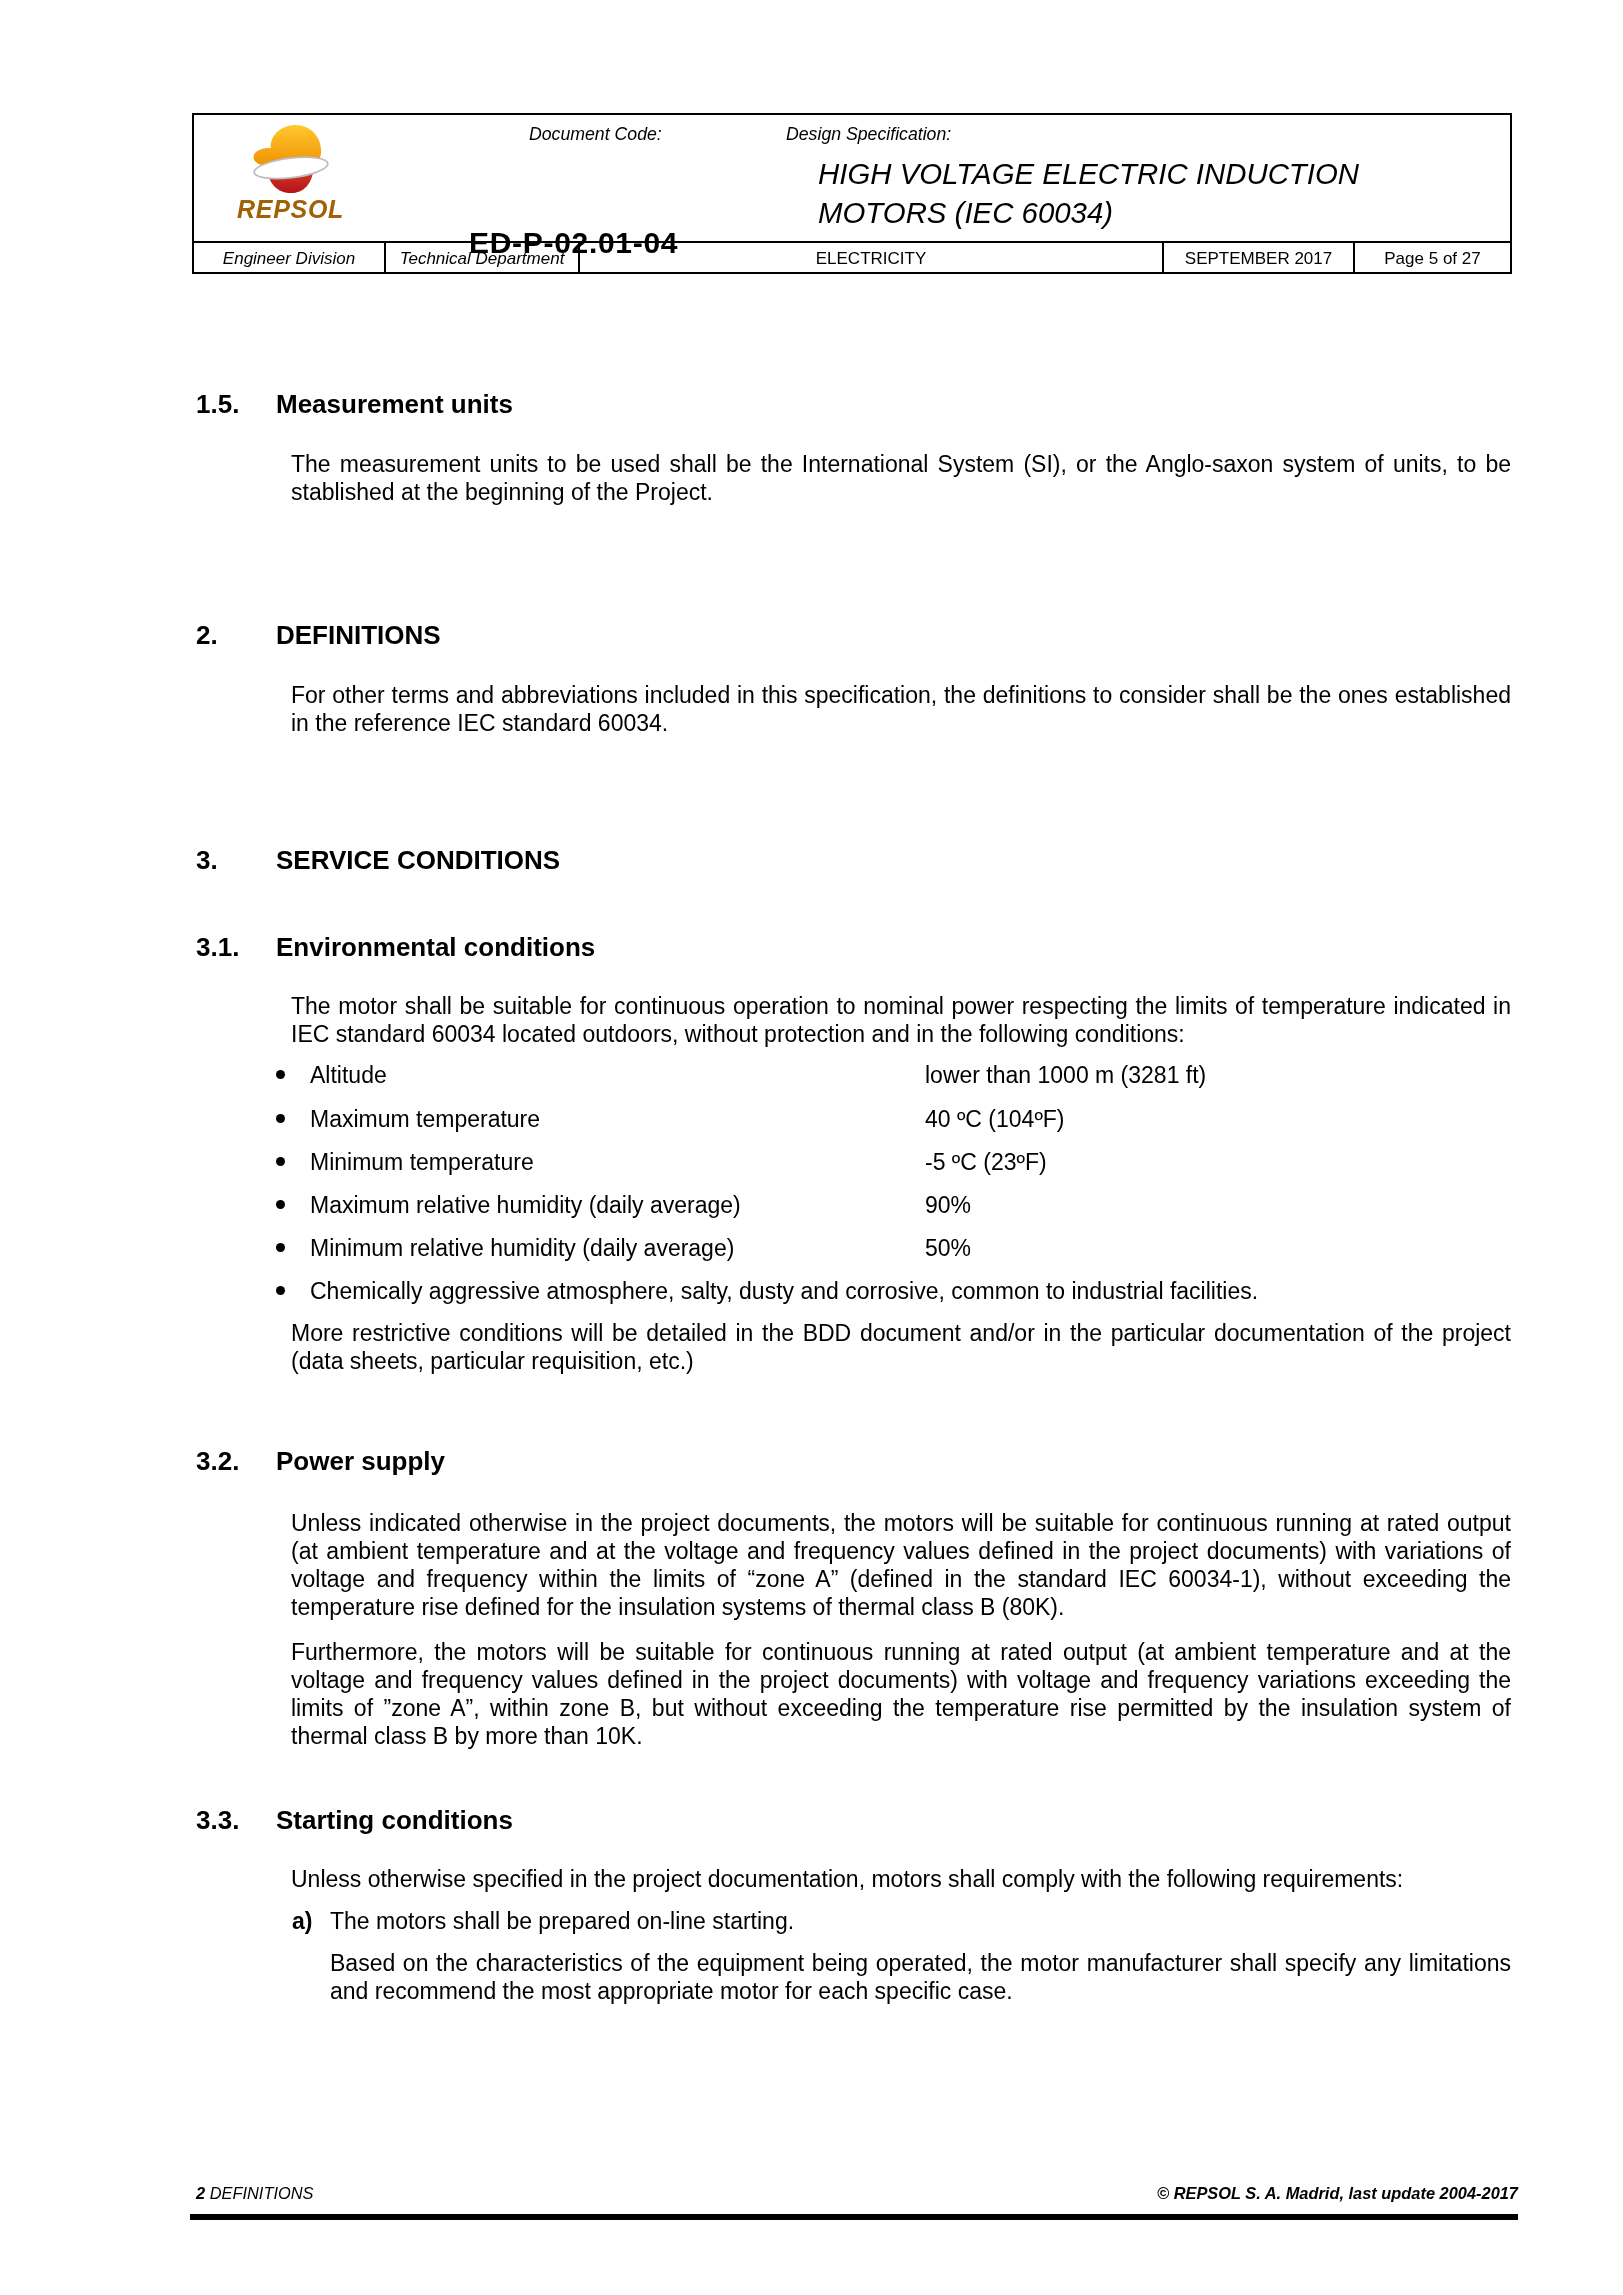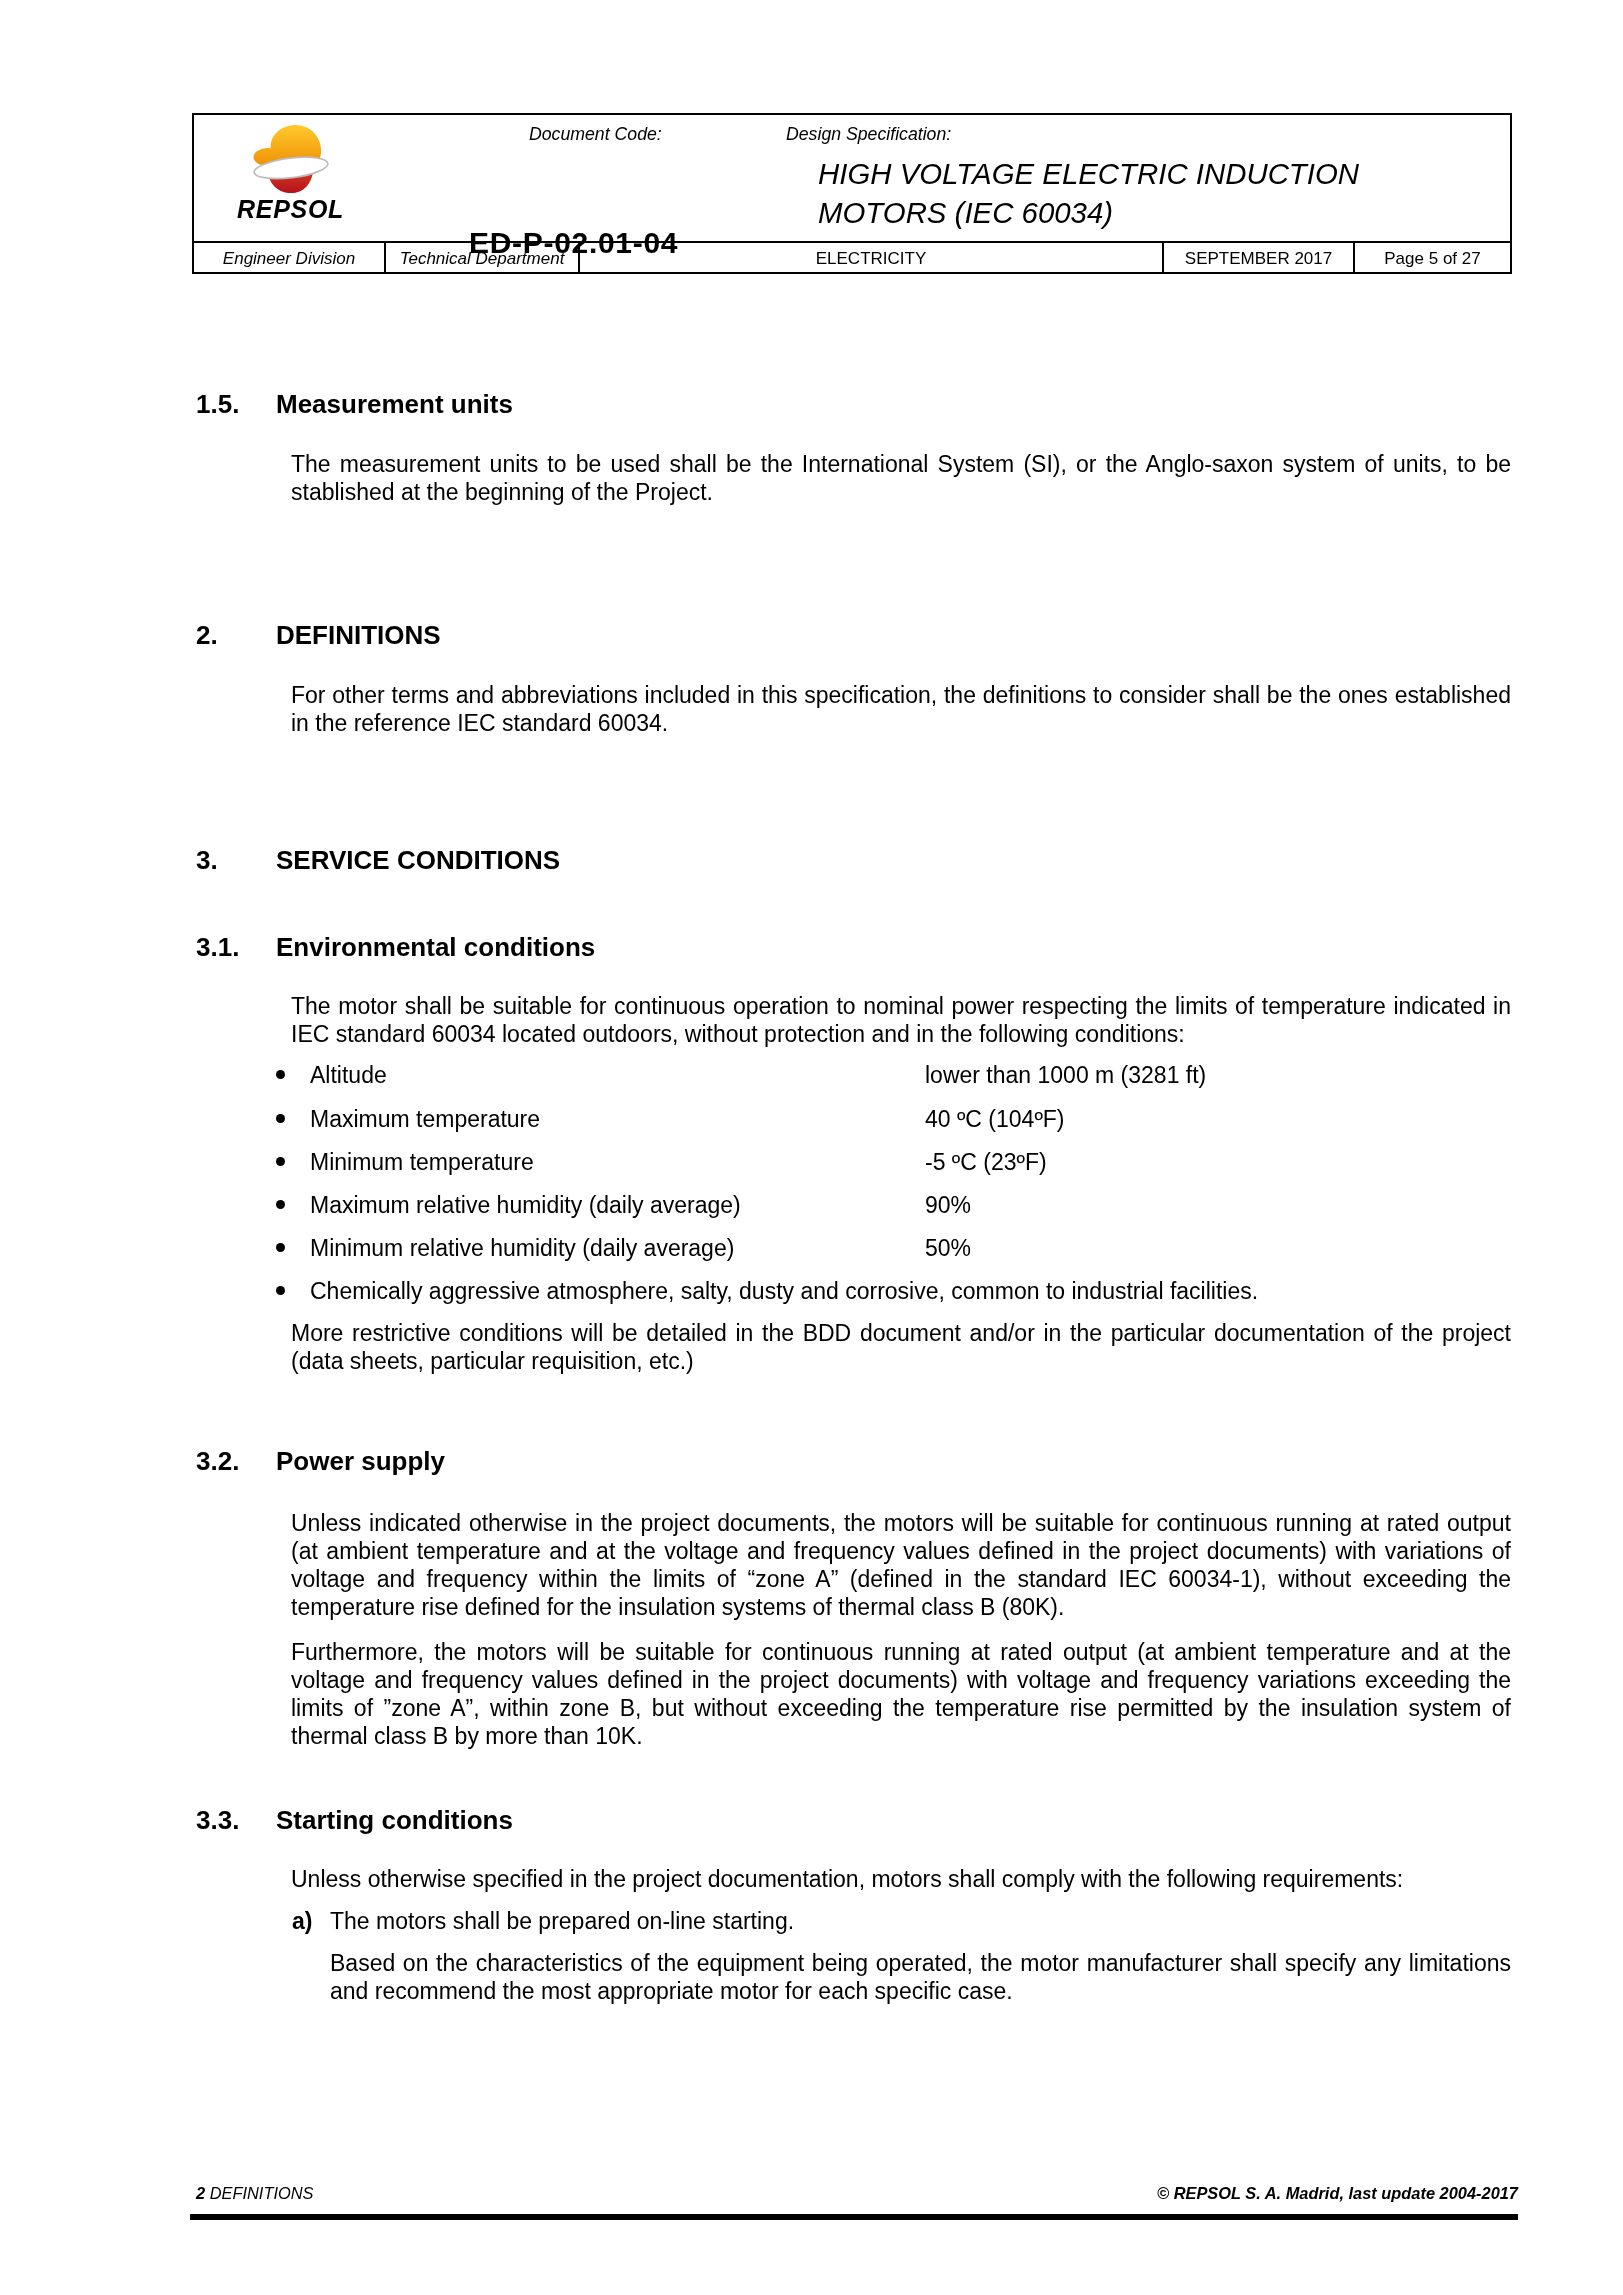--- a/index.html
+++ b/index.html
@@ -8,21 +8,21 @@
     font-family:"Liberation Sans", sans-serif; color:#000; overflow:hidden;
   }
   
   .header-box {
     position:absolute; left:192px; top:113px; width:1320px; height:161px;
     border:2.6px solid #000; box-sizing:border-box;
   }
   .header-top { position:relative; height:126px; border-bottom:2px solid #000; box-sizing:content-box; }
   .logo { position:absolute; left:31px; top:5.2px; width:131px; height:118px; text-align:center; }
   .logo-word { margin-top:-6.5px; font-size:25px; font-weight:bold; font-style:italic;
-               color:#000000; letter-spacing:0.7px;text-align:center; }
+               color:#a16207; letter-spacing:0.7px;text-align:center; }
   .hdr-label { position:absolute; top:9.2px; font-style:italic; font-size:17.7px; }
   .lbl-code  { left:335px; }
   .lbl-spec  { left:592px; }
   .doc-code  { position:absolute; left:275px; top:63px; font-size:30px; font-weight:bold; letter-spacing:0.7px;margin-top:48px; }
   .doc-title { position:absolute; left:592px; top:39px; width:707px;
                font-size:29.4px; font-style:italic; line-height:39px;margin-left:32px; }
   .header-meta { display:flex; height:31px; }
   .meta-cell { border-right:2px solid #000; box-sizing:border-box; display:flex;
                align-items:center; justify-content:center; font-size:17px; }
   .mc-1 { width:192px; font-style:italic; }

